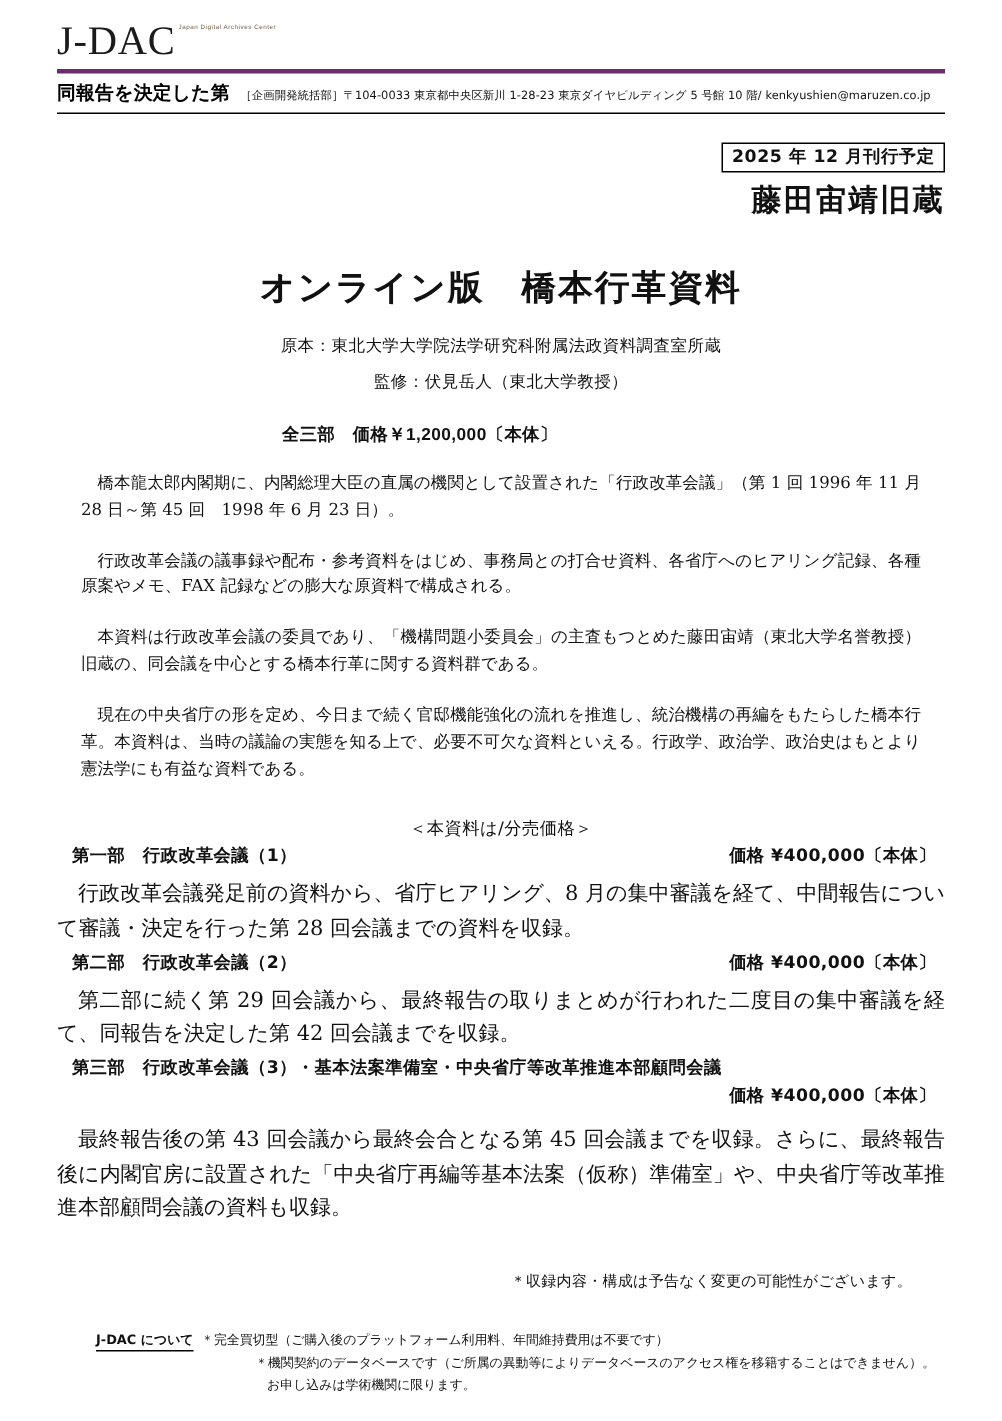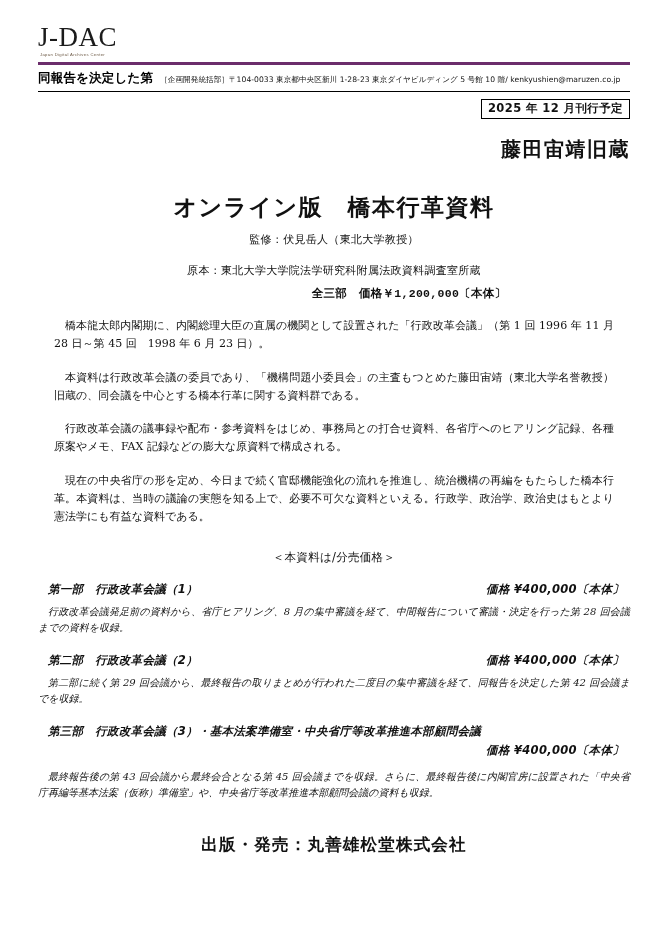--- a/index.html
+++ b/index.html
@@ -25,23 +25,22 @@
 
   
   .masthead {
     padding-top: 14px;
     display: flex;
     align-items: flex-end;
     gap: 12px;
   }
   .logo-block {
     display: flex;
-    flex-direction: column;
+    flex-direction: row;
     line-height: 1;
-    margin-top: 10px;
   }
   .logo-main {
     font-family: "Liberation Serif", "DejaVu Serif", serif;
     font-size: 27px;
     letter-spacing: 0.5px;
     color: #1b1b1b;
     font-weight: 400;
   }
   .logo-sub {
     font-family: "Liberation Sans", sans-serif;
@@ -94,21 +93,21 @@
   }
 
   
   .badge-row {
     height: 26px;
     position: relative;
   }
   .release-badge {
     position: absolute;
     right: 0;
-    top: 7px;
+    top: 19px;
     border: 1.2px solid #000;
     padding: 1px 6px 2px 6px;
     font-family: "DejaVu Sans", sans-serif;
     font-size: 11.5px;
     font-weight: bold;
     letter-spacing: 0.4px;
     white-space: nowrap;
   }
 
   
@@ -147,26 +146,26 @@
     text-align: center;
     font-family: "DejaVu Sans", sans-serif;
     font-size: 11px;
     letter-spacing: 0.3px;
   }
   .credit-1 { margin-top: 16px; }
   .credit-2 { margin-top: 9px; }
   .credit-3 { margin-top: 9px; }
 
   .price-total {
-    text-align: center;
-    font-family: Liberation Mono, monospace;
+    text-align: left;
+    font-family: Liberation Sans, sans-serif;
     font-size: 11.5px;
     font-weight: bold;
     letter-spacing: 0.3px;
-    margin-top: 8px;
+    margin-top: 20px;
     padding-left: 150px;
   }
 
   
   .body-block {
     margin-top: 14px;
     font-family: "DejaVu Serif", serif;
     font-size: 11px;
     line-height: 1.62;
     letter-spacing: 0.02px;
@@ -181,22 +180,21 @@
   .contents-heading {
     text-align: center;
     font-family: "DejaVu Sans", sans-serif;
     font-size: 11.5px;
     margin-top: 24px;
     letter-spacing: 0.3px;
   }
 
   
   .volume {
-    margin-top: 17px;
-    font-style: italic;
+    margin-top: 3px;
   }
   .vol-head {
     display: flex;
     justify-content: space-between;
     align-items: baseline;
     font-family: "DejaVu Sans", sans-serif;
     font-size: 11.5px;
     font-weight: bold;
     letter-spacing: 0.3px;
     padding-left: 10px;
@@ -205,21 +203,21 @@
   .vol-price { white-space: nowrap; padding-right: 6px; }
   .vol-head-stacked { display: block; }
   .vol-head-stacked .vol-price {
     display: block;
     text-align: right;
     margin-top: 4px;
   }
   .vol-desc {
     margin-top: 7px;
     font-family: "DejaVu Serif", serif;
-    font-size: 10px;
+    font-size: 14px;
     line-height: 1.62;
     text-indent: 1em;
     text-align: justify;
   }
   .vol-desc.wide { margin-top: 11px; }
 
   
   .disclaimer {
     margin-top: 30px;
     text-align: right;
@@ -284,29 +282,29 @@
   <div class="rule-black"></div>
 
   <div class="badge-row">
     <div class="release-badge">2025 年 12 月刊行予定</div>
   </div>
 
 
   <div class="title-sub">藤田宙靖旧蔵</div>
   <div class="title-main">オンライン版　橋本行革資料</div>
 
+  <div class="credit credit-1">原本：東北大学大学院法学研究科附属法政資料調査室所蔵</div>
   <div class="credit credit-2">監修：伏見岳人（東北大学教授）</div>
-  <div class="credit credit-1">原本：東北大学大学院法学研究科附属法政資料調査室所蔵</div>
 
   <div class="price-total">全三部　価格￥1,200,000〔本体〕</div>
 
   <div class="body-block">
     <p>橋本龍太郎内閣期に、内閣総理大臣の直属の機関として設置された「行政改革会議」（第 1 回 1996 年 11 月 28 日～第 45 回　1998 年 6 月 23 日）。</p>
+    <p>行政改革会議の議事録や配布・参考資料をはじめ、事務局との打合せ資料、各省庁へのヒアリング記録、各種原案やメモ、FAX 記録などの膨大な原資料で構成される。</p>
     <p>本資料は行政改革会議の委員であり、「機構問題小委員会」の主査もつとめた藤田宙靖（東北大学名誉教授）旧蔵の、同会議を中心とする橋本行革に関する資料群である。</p>
-    <p>行政改革会議の議事録や配布・参考資料をはじめ、事務局との打合せ資料、各省庁へのヒアリング記録、各種原案やメモ、FAX 記録などの膨大な原資料で構成される。</p>
     <p>現在の中央省庁の形を定め、今日まで続く官邸機能強化の流れを推進し、統治機構の再編をもたらした橋本行革。本資料は、当時の議論の実態を知る上で、必要不可欠な資料といえる。行政学、政治学、政治史はもとより憲法学にも有益な資料である。</p>
   </div>
 
   <div class="contents-heading">＜本資料は/分売価格＞</div>
 
   <div class="volume">
     <div class="vol-head">
       <span class="vol-title">第一部　行政改革会議（1）</span>
       <span class="vol-price">価格 ¥400,000〔本体〕</span>
     </div>
@@ -322,17 +320,26 @@
   </div>
 
   <div class="volume">
     <div class="vol-head vol-head-stacked">
       <span class="vol-title">第三部　行政改革会議（3）・基本法案準備室・中央省庁等改革推進本部顧問会議</span>
       <span class="vol-price">価格 ¥400,000〔本体〕</span>
     </div>
     <div class="vol-desc wide">最終報告後の第 43 回会議から最終会合となる第 45 回会議までを収録。さらに、最終報告後に内閣官房に設置された「中央省庁再編等基本法案（仮称）準備室」や、中央省庁等改革推進本部顧問会議の資料も収録。</div>
   </div>
 
-
+  <div class="disclaimer">＊収録内容・構成は予告なく変更の可能性がございます。</div>
+
+  <div class="footer-notes">
+    <span class="fn-label">J-DAC について</span>
+    <div class="fn-lines">
+      <div>＊完全買切型（ご購入後のプラットフォーム利用料、年間維持費用は不要です）</div>
+      <div class="fn-indent">＊機関契約のデータベースです（ご所属の異動等によりデータベースのアクセス権を移籍することはできません）。</div>
+      <div class="fn-indent2">お申し込みは学術機関に限ります。</div>
+    </div>
+  </div>
 
   <div class="publisher">出版・発売：丸善雄松堂株式会社</div>
 
 </div>
 
 </body></html>

